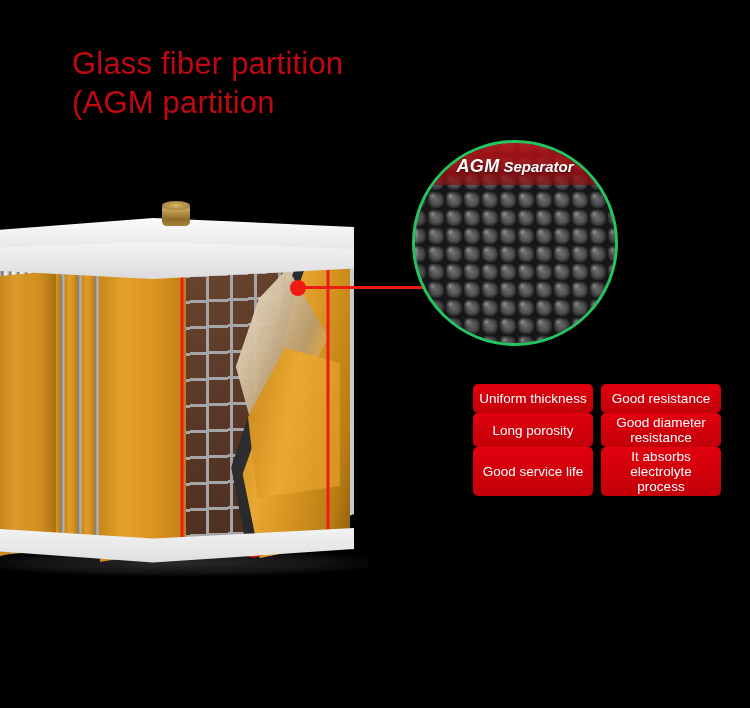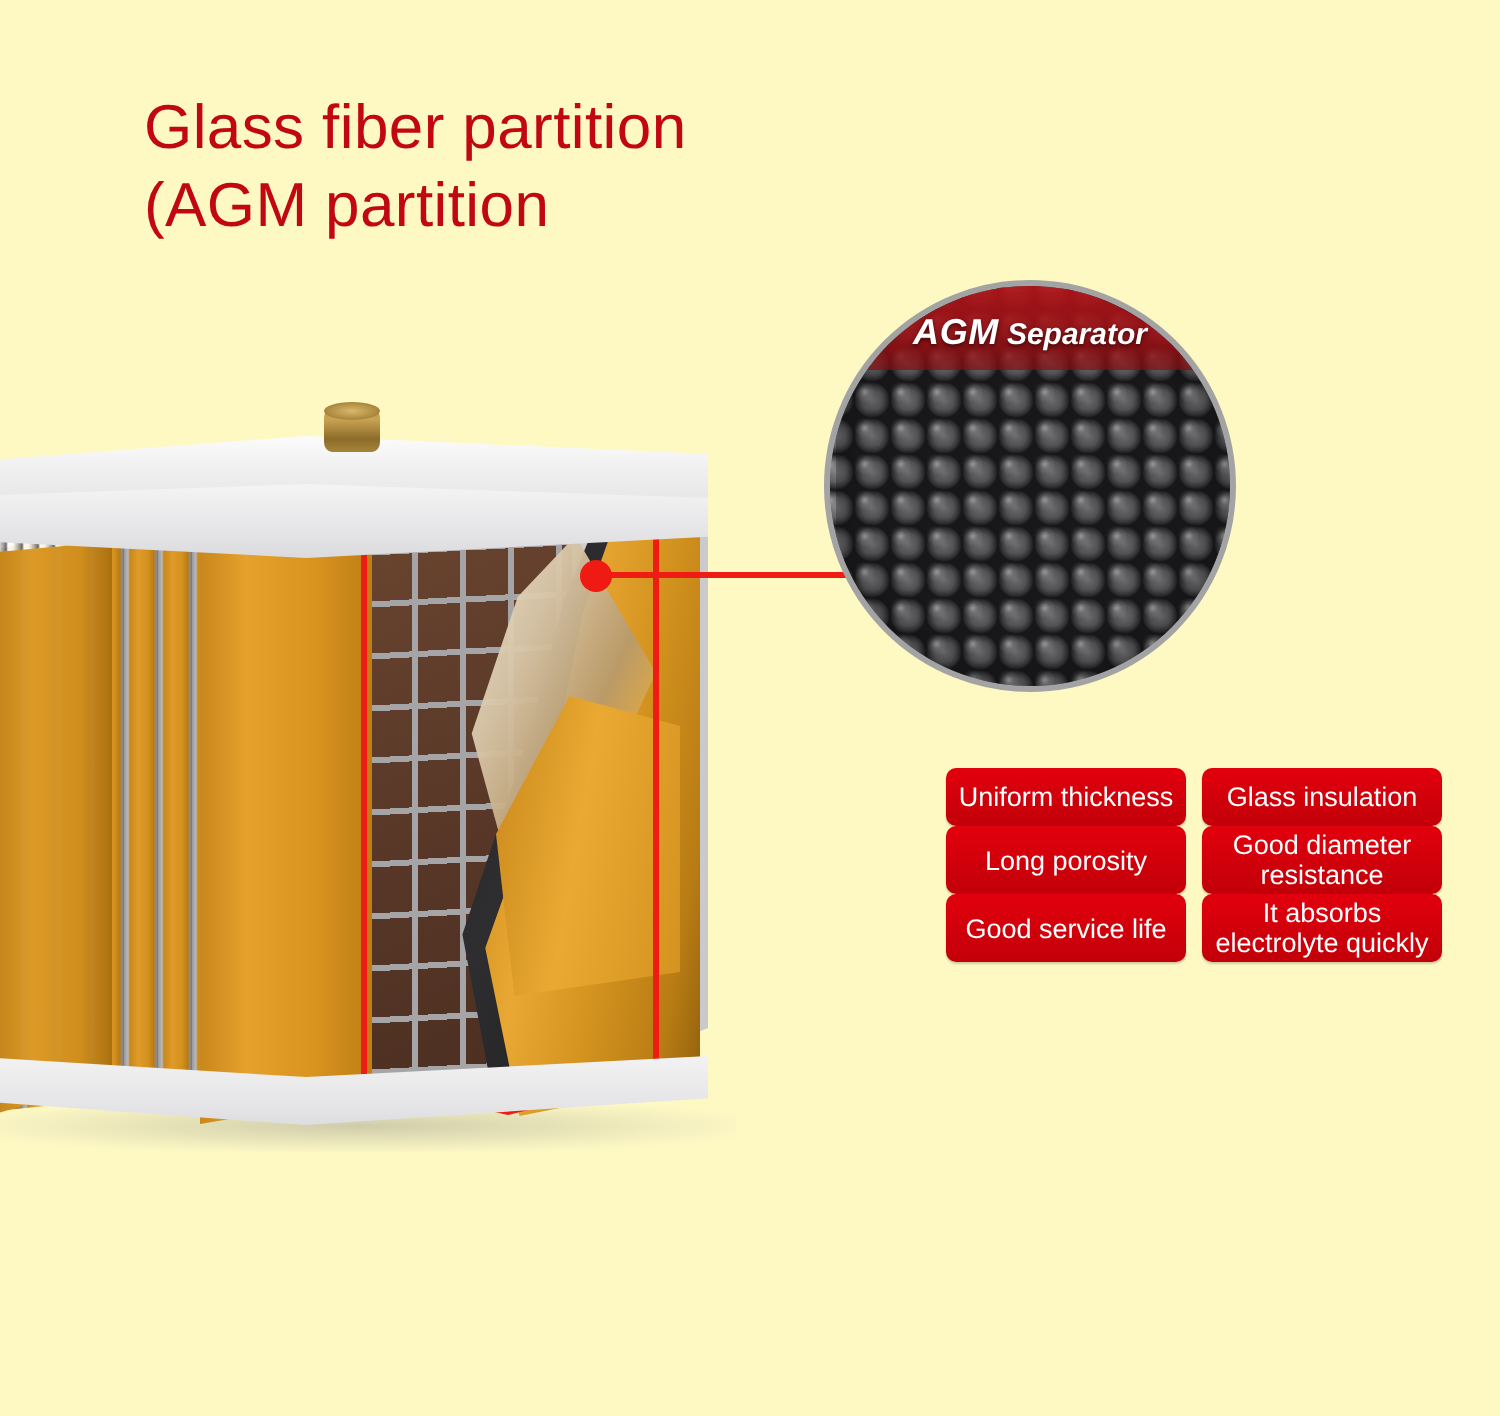--- a/index.html
+++ b/index.html
@@ -1,20 +1,20 @@
 <!DOCTYPE html>
 <html><head>
 <meta charset="utf-8">
 <style>
   html,body{margin:0;padding:0;}
   body{
     width:750px;height:708px;overflow:hidden;background:#ffffff;
     font-family:"Liberation Sans", sans-serif;position:relative;
   }
-  #stage{position:absolute;left:0;top:0;width:750px;height:708px;overflow:hidden;background:#fef9c3;}
+  #stage{position:absolute;left:0;top:0;width:750px;height:708px;overflow:hidden;background:#000000;}
 
   
   .title{
     position:absolute;left:72px;top:44px;width:420px;
     color:#c10711;font-size:31px;line-height:39px;letter-spacing:.2px;
     white-space:pre-line;
   }
 
   
   .battery{position:absolute;left:-18px;top:198px;width:400px;height:400px;}
@@ -143,21 +143,21 @@
   }
   .cutline svg{position:absolute;left:0;top:0;overflow:visible;}
 
   
   .pointer-line{position:absolute;left:300px;top:286px;width:130px;height:3px;background:#ee1c12;}
   .pointer-dot{position:absolute;left:290px;top:280px;width:16px;height:16px;border-radius:50%;background:#ef1a11;}
 
   
   .magnifier{
     position:absolute;left:412px;top:140px;width:206px;height:206px;
-    border-radius:50%;border:3px solid #a3a3a3;
+    border-radius:50%;border:3px solid #22c55e;
     overflow:hidden;box-sizing:border-box;background:#5a5a5a;
   }
   .mag-texture{
     position:absolute;left:-6px;top:-6px;width:220px;height:220px;
     background-color:#4a4a4c;
     background-image:
       radial-gradient(circle at 30% 28%, rgba(255,255,255,.55) 0%, rgba(255,255,255,.18) 14%, rgba(255,255,255,0) 30%),
       radial-gradient(circle 9px at 9px 9px, #8e8e90 0%, #6e6e71 55%, #3a3a3c 90%, #262628 100%);
     background-size:18px 18px, 18px 18px;
     filter:contrast(1.12);
@@ -254,28 +254,28 @@
     <div class="mag-vignette"></div>
     <div class="mag-band"></div>
     <div class="mag-label">
       <b>AGM</b><span>Separator</span>
     </div>
   </div>
 
   <div class="badges">
     <div class="badge-row">
       <div class="badge">Uniform thickness</div>
-      <div class="badge">Glass insulation</div>
+      <div class="badge">Good resistance</div>
     </div>
     <div class="badge-row">
       <div class="badge">Long porosity</div>
       <div class="badge" style="white-space: pre-line;">Good diameter
 resistance</div>
     </div>
     <div class="badge-row">
       <div class="badge">Good service life</div>
       <div class="badge" style="white-space: pre-line;">It absorbs
-electrolyte quickly</div>
+electrolyte process</div>
     </div>
   </div>
 
 
 </div>
 
 </body></html>

